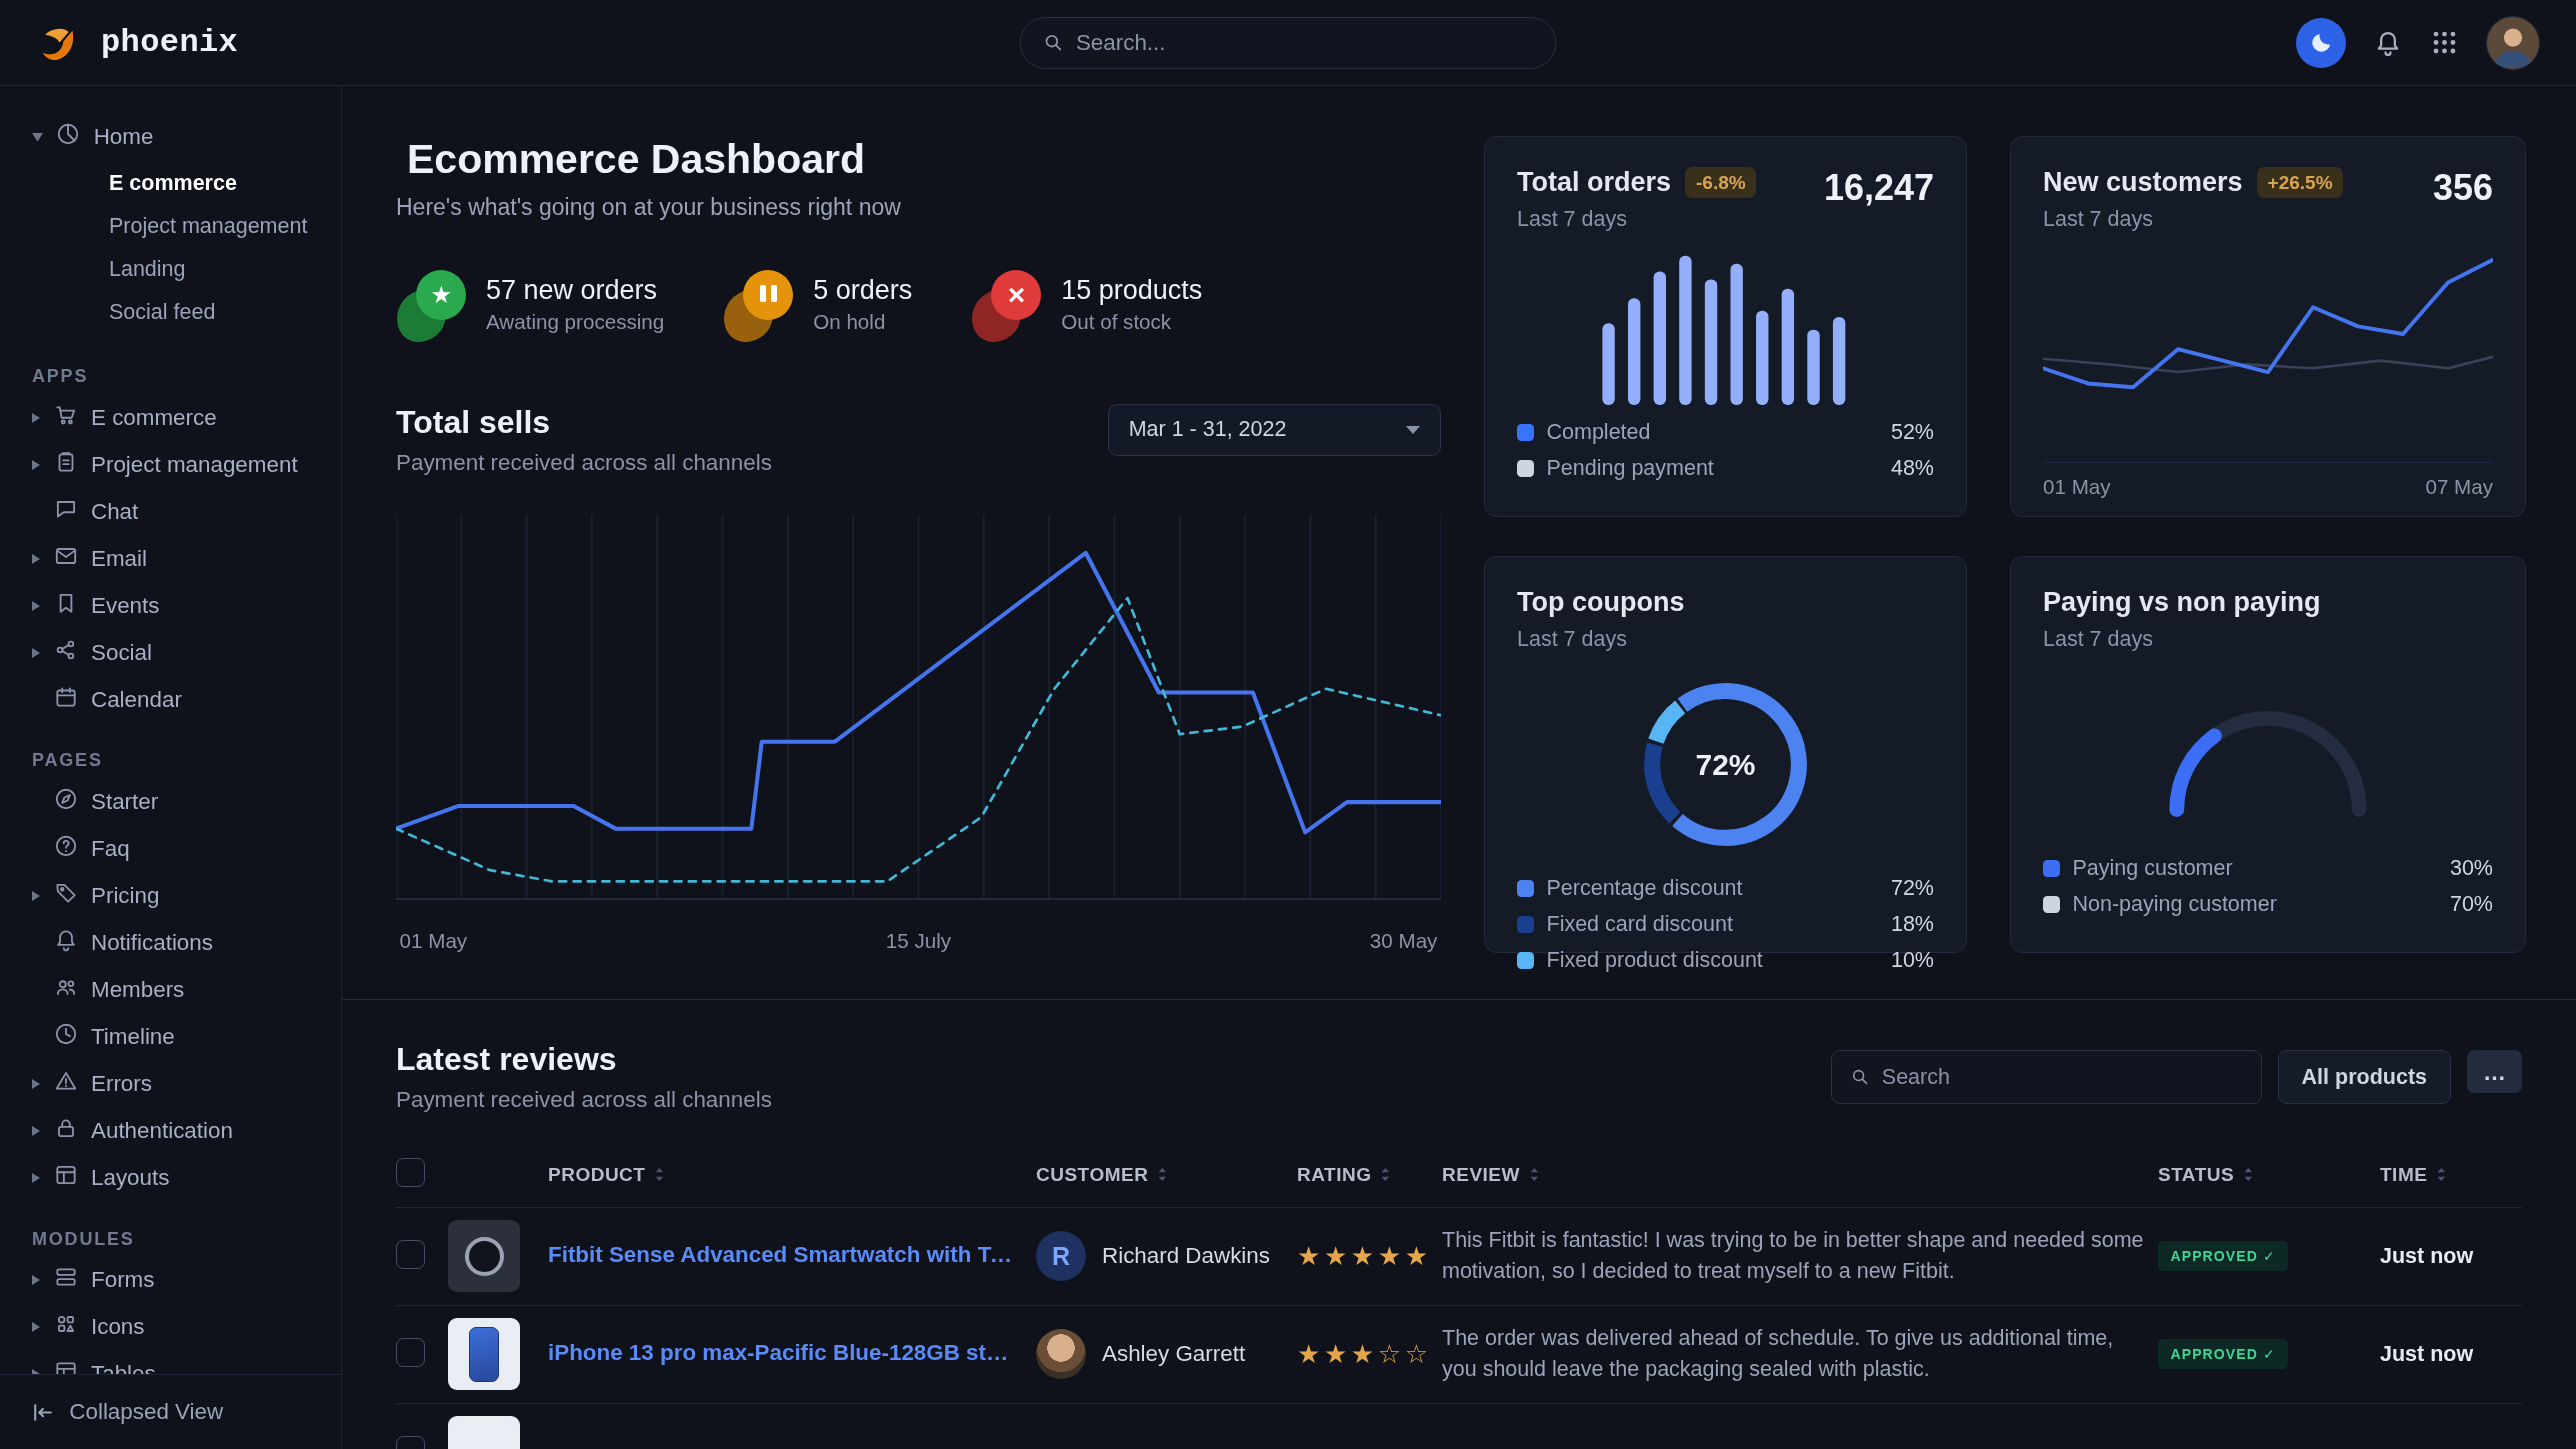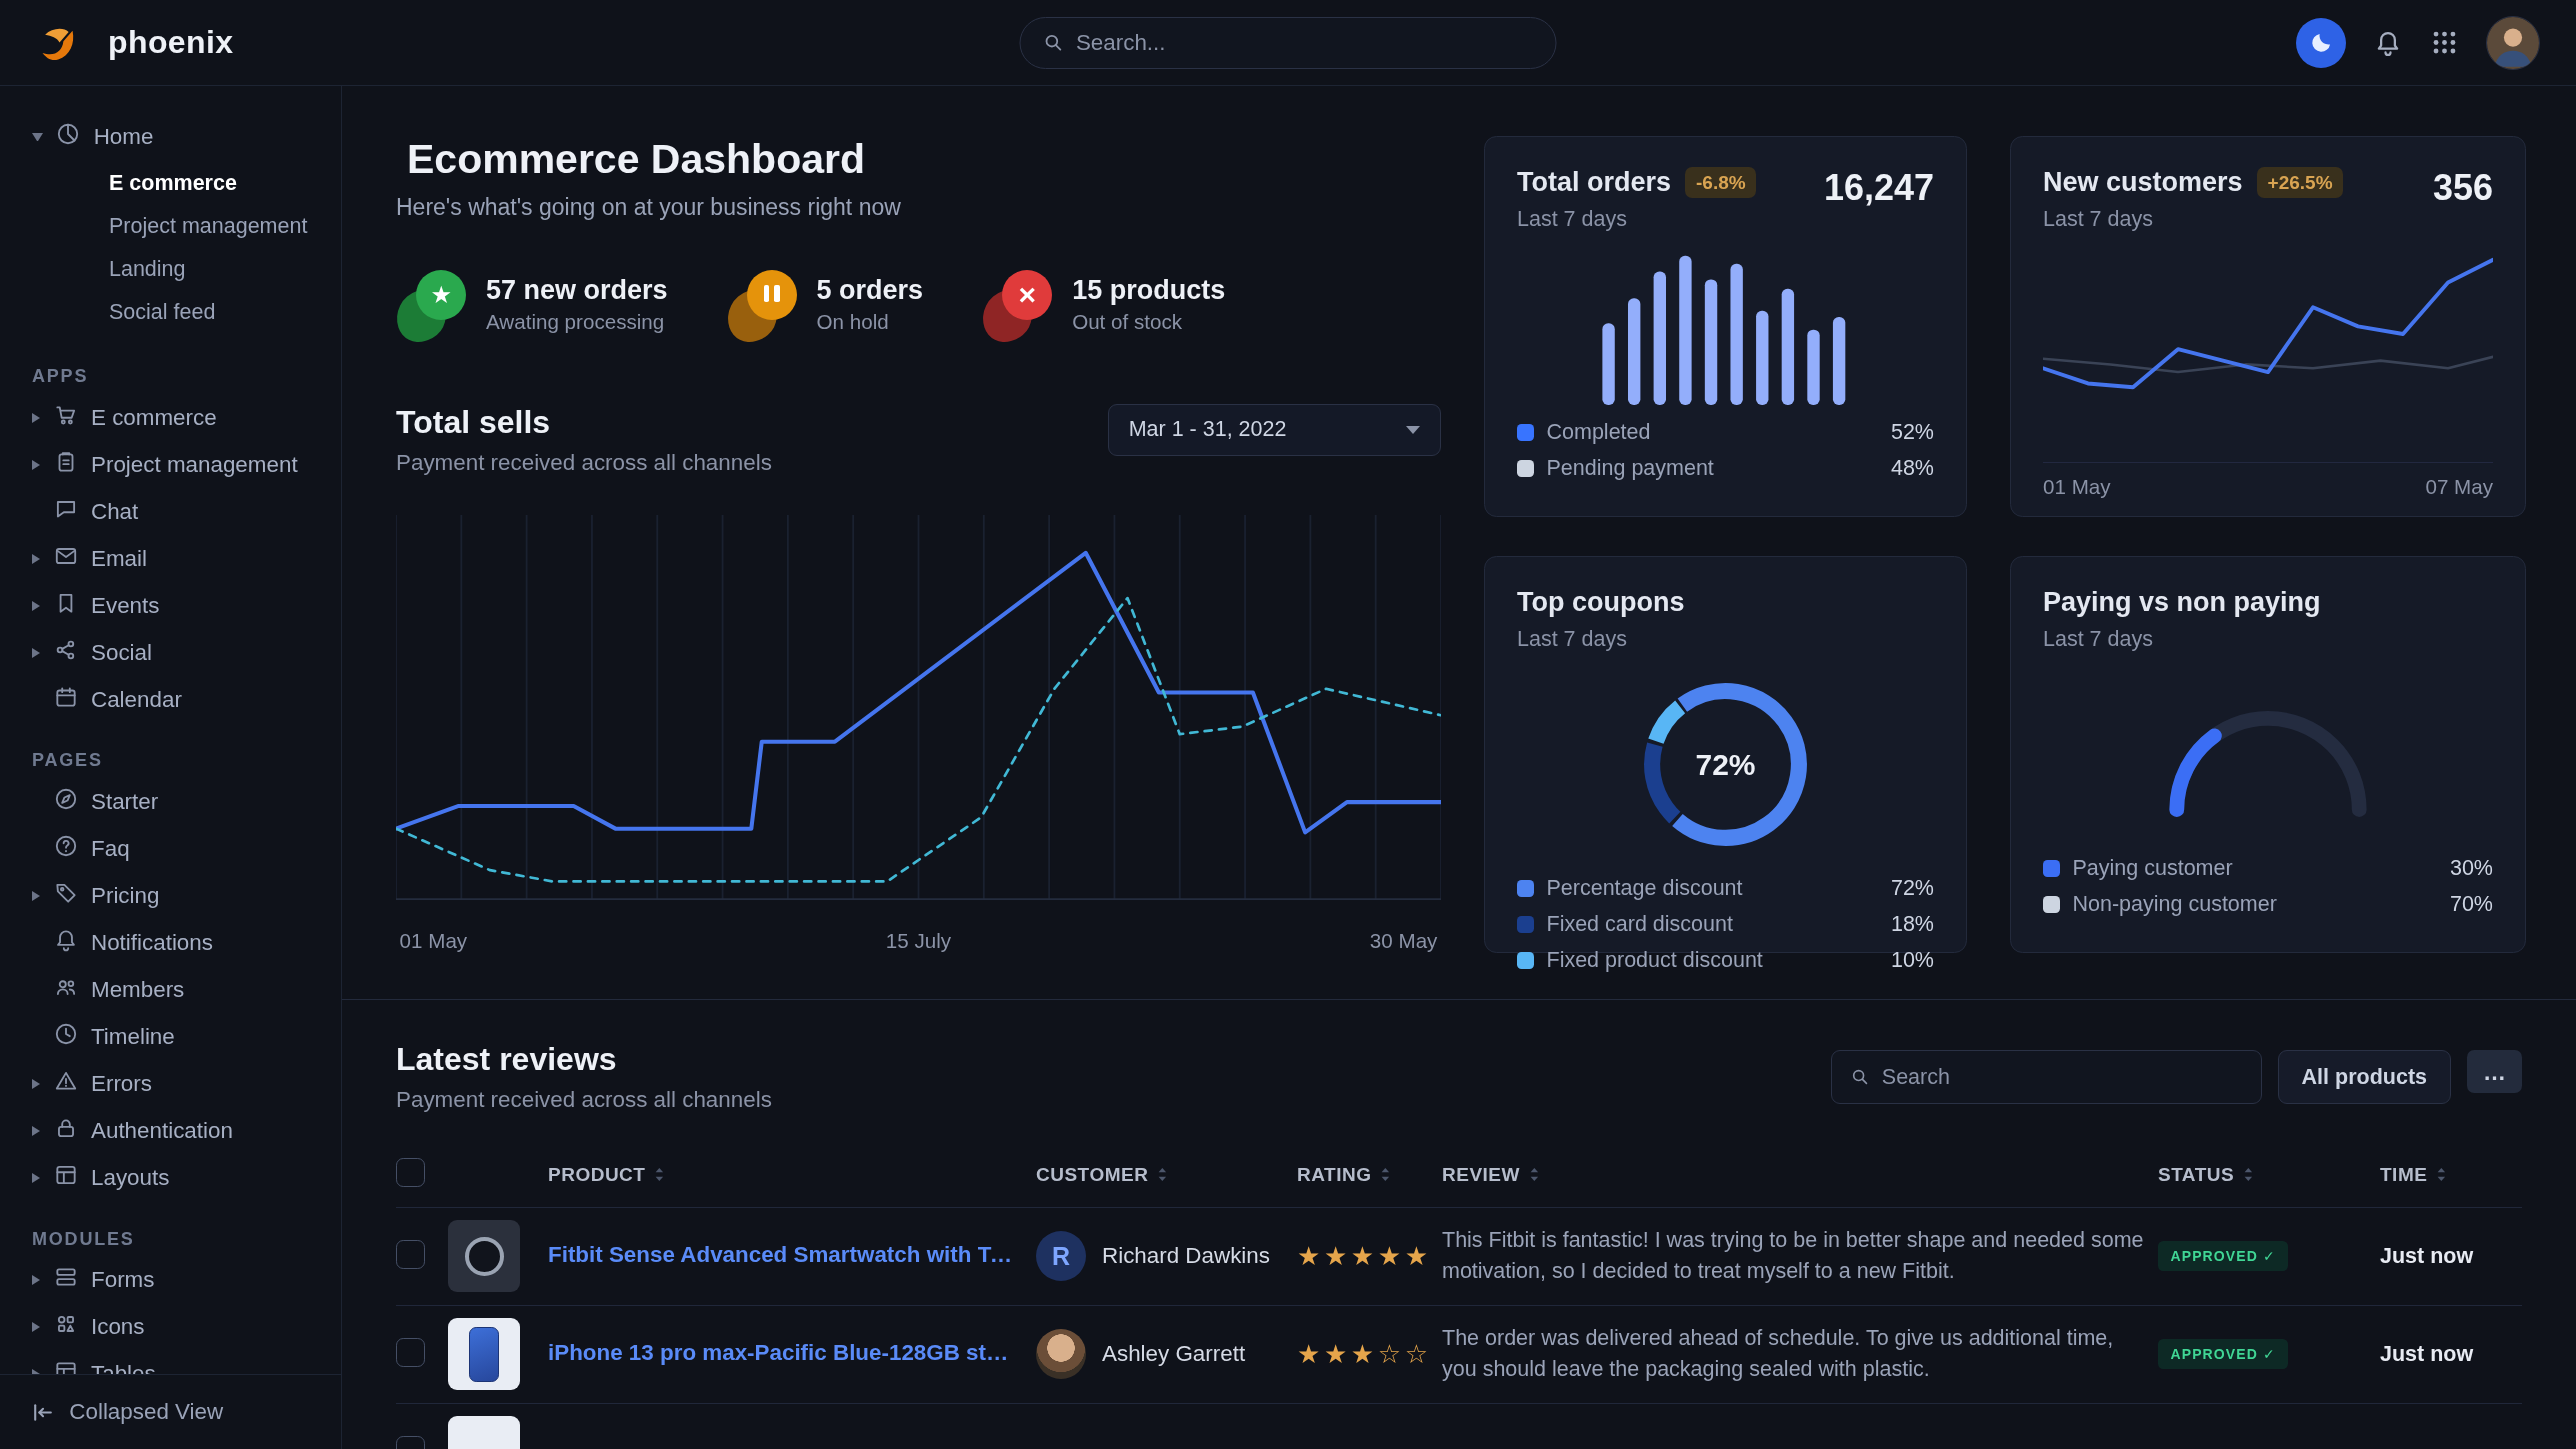--- a/index.html
+++ b/index.html
@@ -7,21 +7,21 @@
     font-family:"Liberation Sans","DejaVu Sans",sans-serif; color:#e8ebf3; }
   :root{
     --bg:#0f121a; --card:#151a27; --line:#232a3c; --grid:#1a2130;
     --text:#e8ebf3; --text2:#9aa3b8; --muted:#6c7488; --blue:#4575ee; --link:#5a8bf8;
   }
   .app{ display:flex; flex-direction:column; width:100%; height:100%; }
 
   
   .navbar{ height:86px; flex:0 0 86px; display:flex; align-items:center; padding:0 36px;
     border-bottom:0.9px solid #1d2433; position:relative; background:var(--bg); z-index:5;}
-  .logo{ display:flex; align-items:center; gap:25px; cursor:pointer;}
+  .logo{ display:flex; align-items:center; gap:18px; cursor:pointer;font-family:Liberation Mono, monospace;}
   .logo-text{ font-size:32px; font-weight:700; color:#eef1f7; letter-spacing:0.4px;}
   .nav-search{ position:absolute; left:50%; transform:translateX(-50%); width:537px; height:52px;
     border:0.9px solid #2a3145; border-radius:27px; display:flex; align-items:center; gap:12.5px; padding:0 21.5px; background:#11151f;}
   .nav-search input{ background:transparent; border:none; outline:none; color:#cfd6e4; font-size:22.4px; width:100%;
     font-family:inherit;}
   .nav-search input::placeholder{ color:#8b93a7;}
   .nav-right{ margin-left:auto; display:flex; align-items:center; gap:27px;}
   .icon-btn{ background:none; border:none; cursor:pointer; display:flex; align-items:center; justify-content:center;}
   .moon-btn{ width:50px; height:50px; border-radius:50%; background:#2e62e6;}
   .avatar{ width:54px; height:54px; border-radius:50%; overflow:hidden; cursor:pointer; border:1.8px solid #2a3145;}
@@ -53,21 +53,21 @@
   .page-sub{ font-size:23px; color:#9aa3b8; margin-top:10.7px;}
   .stats-row{ display:flex; gap:59px; margin-top:48px; align-items:center;}
   .stat{ display:flex; align-items:center; gap:18px;}
   .stat-ic{ width:72px; height:72px; position:relative; flex:0 0 72px;}
   .stat-ic .blob{ position:absolute; left:0; bottom:0; width:50px; height:50px; background:var(--b);
     border-radius:62% 40% 55% 45%; transform:rotate(-18deg);}
   .stat-ic .bubble{ position:absolute; right:1.8px; top:1.8px; width:50px; height:50px; border-radius:50%;
     background:var(--a); display:flex; align-items:center; justify-content:center; color:#fff;}
   .g-star{ font-size:24px;} .g-x{ font-size:30px; font-weight:700; line-height:1;}
   .g-pause i{ display:inline-block; width:5.4px; height:17px; background:#fff; margin:0 2.7px; border-radius:1.8px;}
-  .stat-val{ font-size:27px; font-weight:700; color:#eef1f7;}
+  .stat-val{ font-size:27px; font-weight:400; color:#eef1f7;}
   .stat-cap{ font-size:20.6px; color:#8b93a7; margin-top:3.6px;}
 
   .ts-head{ display:flex; justify-content:space-between; align-items:flex-start; margin-top:63px;}
   .sec-title{ font-size:32px; font-weight:700; color:#eef1f7;}
   .sec-sub{ font-size:22.4px; color:#8b93a7; margin-top:9px;}
   .select{ width:333px; height:52px; border:0.9px solid #2a3145; background:#141927; border-radius:9px;
     display:flex; align-items:center; justify-content:space-between; padding:0 19.7px; font-size:21.5px; color:#cfd6e4; cursor:pointer;}
   .chev{ width:0; height:0; border-left:7.2px solid transparent; border-right:7.2px solid transparent; border-top:8px solid #8b93a7;}
   .ts-chart{ margin-top:39px; flex:1; min-height:0;}
   .ts-chart svg{ width:100%; height:385px; display:block;}

